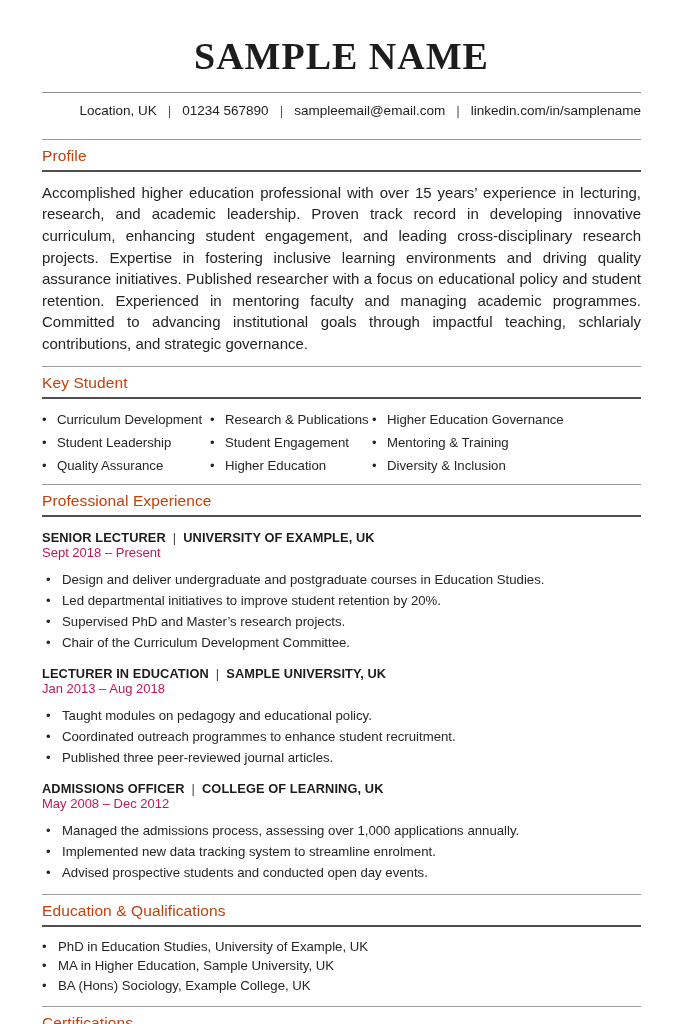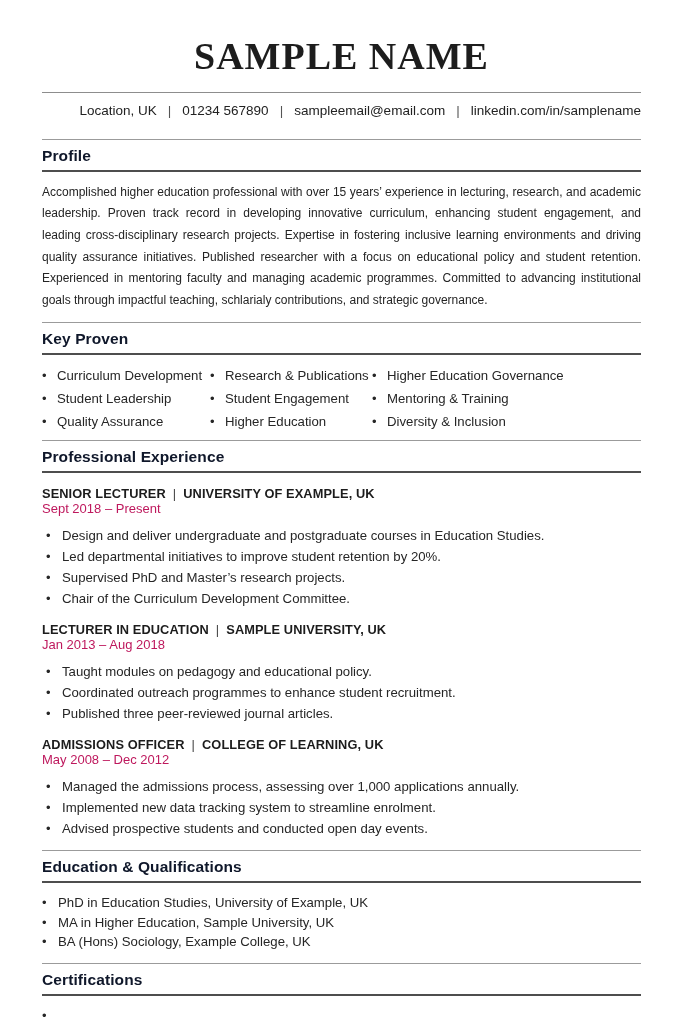--- a/index.html
+++ b/index.html
@@ -30,32 +30,32 @@
     color: #222222;
     padding: 10px 0 21px 0;
     white-space: nowrap;
   }
   .contact .sep { margin: 0 11px; color: #555555; font-weight: 400; }
 
   
   .section { border-top: 1.5px solid #9b9b9b; padding-bottom: 11px; }
   .section-h {
     font-size: 15.5px;
-    font-weight: 700;
-    color: #0f172a;
+    font-weight: 400;
+    color: #c2410c;
     margin: 7px 0 0 0;
     padding-bottom: 5px;
     border-bottom: 2px solid #4e4e4e;
     letter-spacing: 0.1px;
   }
 
   
   .profile-text {
     text-align: justify;
-    font-size: 12px;
+    font-size: 15px;
     line-height: 21.6px;
     margin-top: 10px;
     color: #242424;
   }
 
   
   .skills {
     display: grid;
     grid-template-columns: 168px 162px 1fr;
     row-gap: 8px;
@@ -94,21 +94,21 @@
   <h1 class="name">SAMPLE NAME</h1>
 
   <div class="contact" id="contact-bar"><span class="citem">Location, UK</span><span class="sep">|</span><span class="citem">01234 567890</span><span class="sep">|</span><span class="citem">sampleemail@email.com</span><span class="sep">|</span><span class="citem">linkedin.com/in/samplename</span></div>
 
   <div class="section profile">
     <h2 class="section-h">Profile</h2>
     <p class="profile-text">Accomplished higher education professional with over 15 years’ experience in lecturing, research, and academic leadership. Proven track record in developing innovative curriculum, enhancing student engagement, and leading cross-disciplinary research projects. Expertise in fostering inclusive learning environments and driving quality assurance initiatives. Published researcher with a focus on educational policy and student retention. Experienced in mentoring faculty and managing academic programmes. Committed to advancing institutional goals through impactful teaching, schlarialy contributions, and strategic governance.</p>
   </div>
 
   <div class="section">
-    <h2 class="section-h">Key Proven</h2>
+    <h2 class="section-h">Key Student</h2>
     <div class="skills" id="skills-grid">
         <div class="skill">
           <span class="blt">•</span>
           <span class="slabel">Curriculum Development</span>
         </div>
         <div class="skill">
           <span class="blt">•</span>
           <span class="slabel">Research &amp; Publications</span>
         </div>
         <div class="skill">

